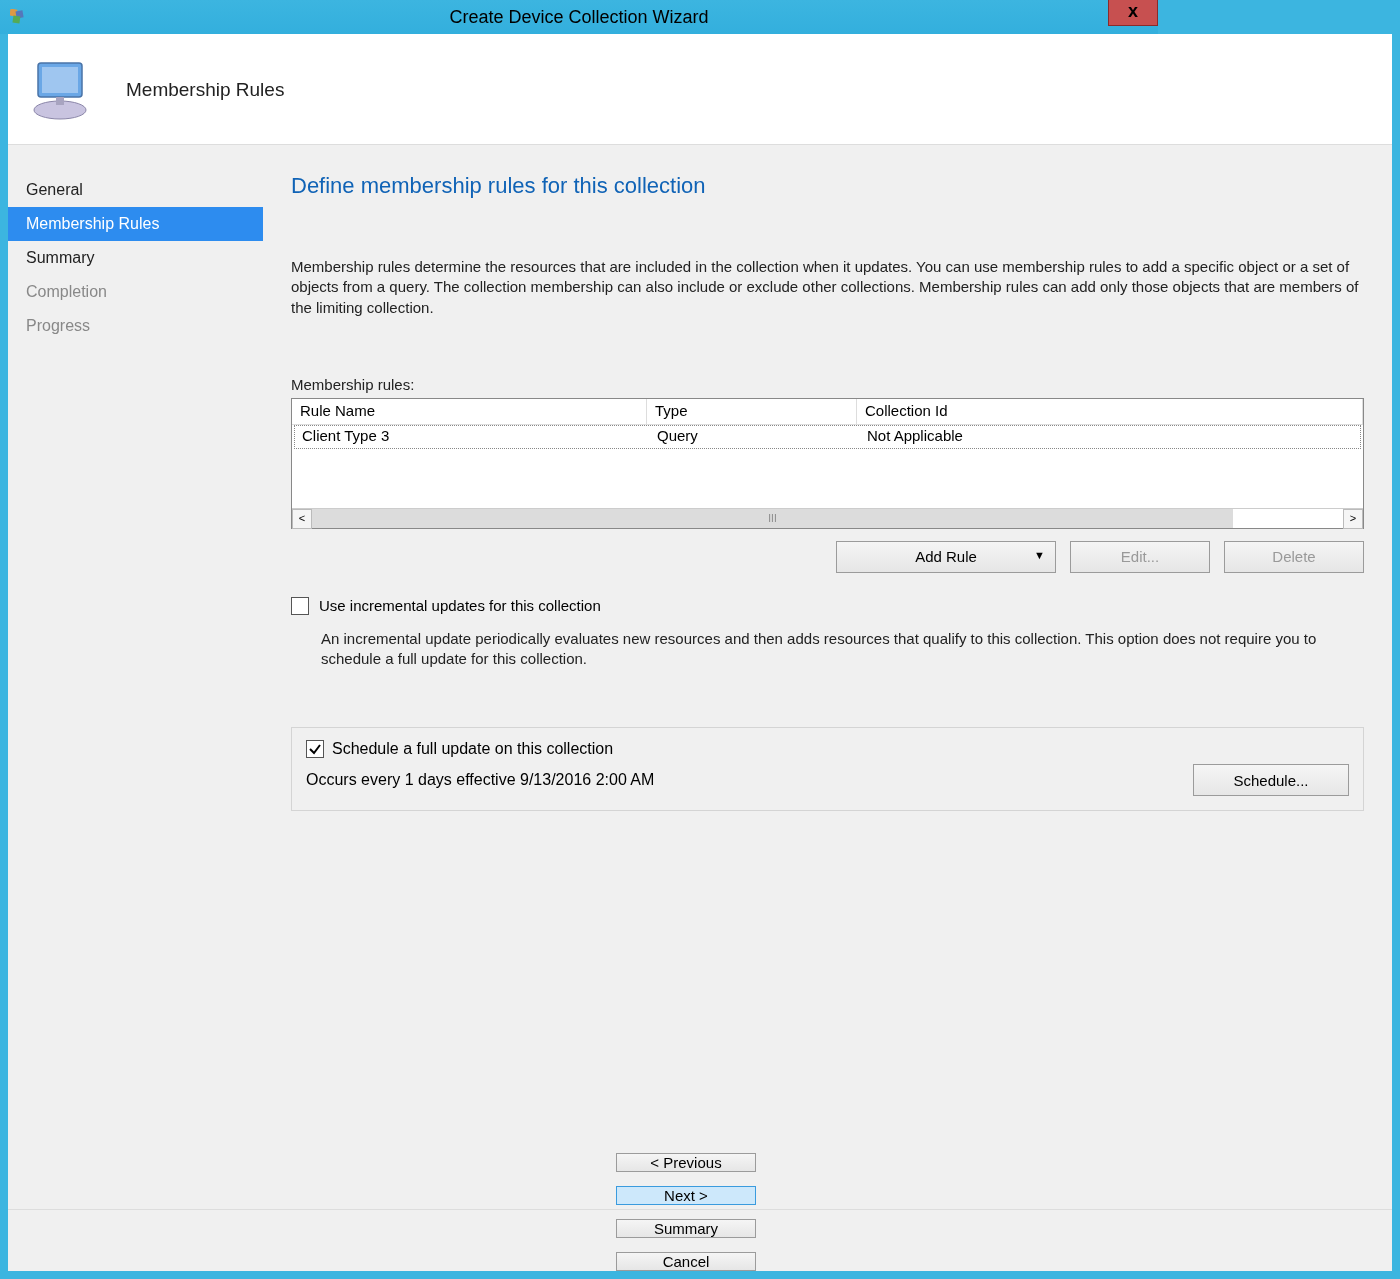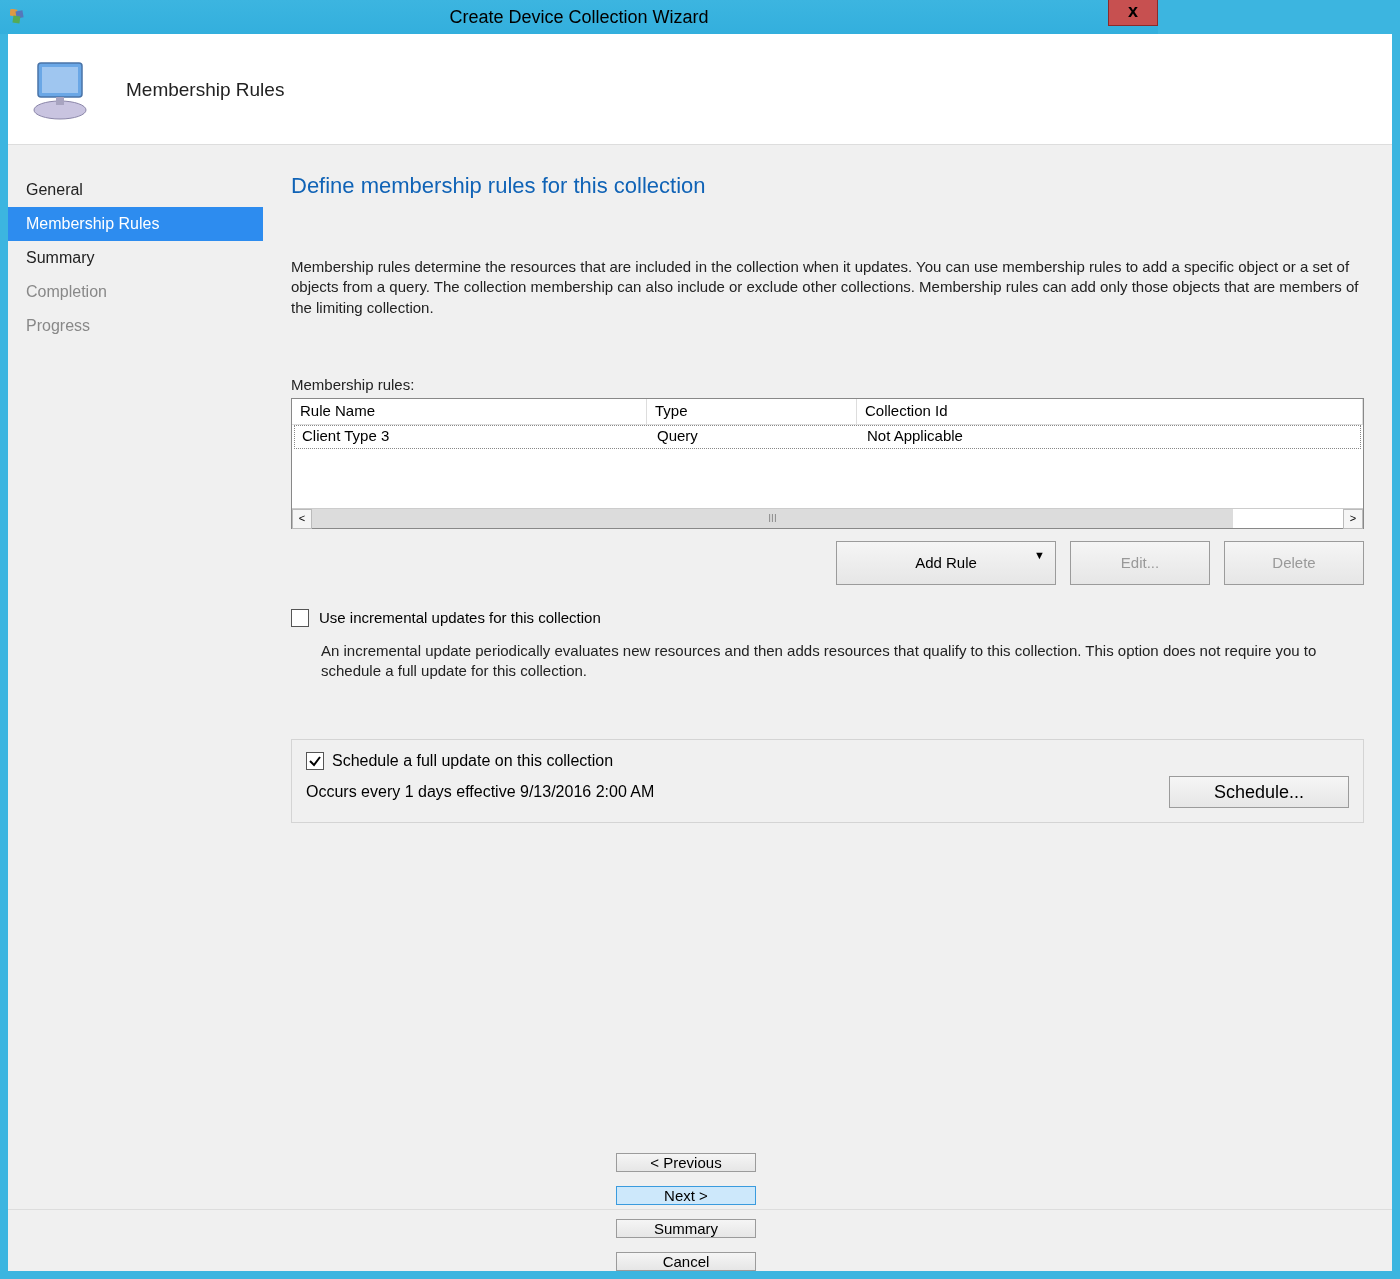--- a/index.html
+++ b/index.html
@@ -27,32 +27,32 @@
 .table-row { display: flex; height: 24px; border: 1px dotted #888; margin: 0 2px; }
 .table-row div { padding: 1px 7px; font-size: 15px; }
 .col-name { width: 355px; }
 .col-type { width: 210px; }
 .col-id { flex: 1; }
 .hscroll { position: absolute; bottom: 0; left: 0; right: 0; height: 20px; background: #fff; display: flex; border-top: 1px solid #ccc; }
 .hscroll .arrow { width: 20px; height: 20px; border: 1px solid #bbb; background: #f5f5f5; text-align: center; line-height: 16px; font-size: 11px; cursor: pointer; }
 .hscroll .track { flex: 1; background: #dcdcdc; display: flex; align-items: center; justify-content: center; color: #888; font-size: 10px; }
 .hscroll .gap { width: 110px; background: #fff; }
 .table-buttons { display: flex; justify-content: flex-end; gap: 14px; margin-top: 12px; }
-.btn { height: 44px; font-size: 15px; border: 1px solid #9b9b9b; background: linear-gradient(#f5f5f5,#e6e6e6); cursor: pointer; padding: 0 16px; }
+.btn { height: 32px; font-size: 15px; border: 1px solid #9b9b9b; background: linear-gradient(#f5f5f5,#e6e6e6); cursor: pointer; padding: 0 16px; }
 .btn.dropdown { width: 220px; position: relative; text-align: center; }
 .btn.dropdown::after { content: "▼"; position: absolute; right: 10px; top: 7px; font-size: 11px; }
 .btn.disabled { color: #999; }
 .btn.small { width: 140px; }
 .checkbox-row { display: flex; align-items: flex-start; gap: 10px; margin-top: 24px; }
 .checkbox-row label { font-size: 15px; }
 .sub-desc { font-size: 15px; color: #222; margin: 14px 0 0 30px; line-height: 1.35; }
 .schedule-box { border: 1px solid #d4d4d4; margin-top: 58px; padding: 12px 14px 14px 14px; }
 .schedule-box .row1 { display: flex; align-items: center; gap: 8px; }
 .schedule-box .row2 { display: flex; align-items: center; justify-content: space-between; margin-top: 6px; }
-.schedule-btn { width: 180px; height: 32px; font-size: 18px; border: 1px solid #9b9b9b; background: linear-gradient(#f5f5f5,#e6e6e6); cursor: pointer; }
+.schedule-btn { width: 156px; height: 32px; font-size: 15px; border: 1px solid #9b9b9b; background: linear-gradient(#f5f5f5,#e6e6e6); cursor: pointer; }
 .footer { position: absolute; bottom: 0; left: 0; right: 0; height: 62px; border-top: 1px solid #ddd; background: #f0f0f0; display: flex; justify-content: flex-end; align-items: center; gap: 14px; padding-right: 28px; flex-direction: column; }
 .footer .btn { width: 140px; height: 36px; }
 .footer .btn.primary { background: #cde8fb; border: 1px solid #3a9bde; }
 .check-svg { width: 18px; height: 18px; border: 1px solid #555; display: inline-flex; align-items: center; justify-content: center; background: #fff; }
 </style>
 </head>
 <body>
 
 <div class="titlebar">
   <span class="app-icon">

